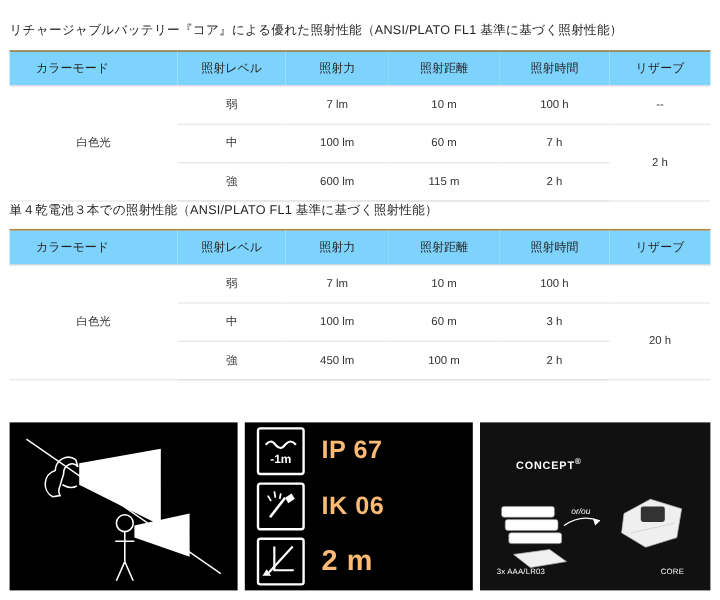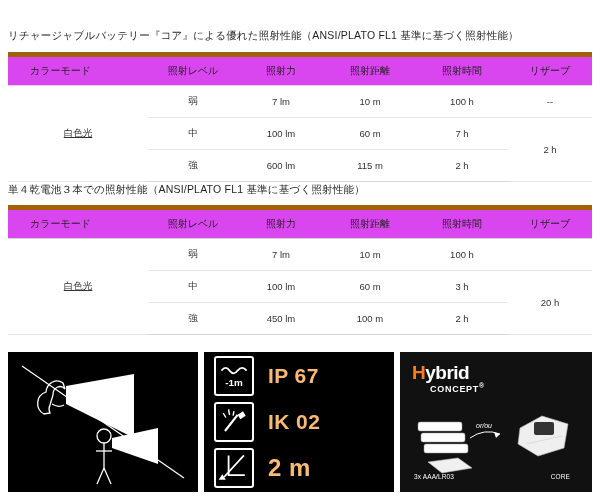--- a/index.html
+++ b/index.html
@@ -14,54 +14,53 @@
     width: 600px; height: 500px;
     position: relative;
     overflow: hidden;
   }
   .heading {
     font-size: 10.5px;
     line-height: 1.4;
     padding: 0 8px;
     letter-spacing: 0.02em;
   }
-  .h1 { margin-top: 28px; }
+  .h1 { margin-top: 18px; }
   .h2 { }
 
   table.spec {
     width: 584px;
     margin: 9px 8px 0 8px;
     border-collapse: collapse;
     font-size: 9.5px;
   }
   table.spec th {
     font-weight: normal;
     font-size: 10px;
     color: #231f20;
     padding: 7px 6px;
-    border-top: 5px solid #a16207;
+    border-top: 1px solid #a16207;
     border-bottom: 1px solid #d7d7d7;
-    background: #d946ef;
+    background: #7dd3fc;
     text-align: center;
     white-space: nowrap;
   }
   table.spec th.colmode { text-align: left; padding-left: 22px; }
   table.spec td {
     padding: 9px 6px;
     text-align: center;
     border-bottom: 1px solid #e6e6e6;
     color: #333;
     font-size: 9.5px;
     vertical-align: middle;
   }
   table.spec tr.last td { border-bottom: 1px solid #d7d7d7; }
   td.mode {
     text-align: center;
     border-bottom: 1px solid transparent;
-    text-decoration: underline;
   }
   td.reserve {
     border-bottom: 1px solid transparent;
   }
 
   
   col.c1 { width: 140px; }
   col.c2 { width: 90px; }
   col.c3 { width: 86px; }
   col.c4 { width: 92px; }
@@ -283,37 +282,36 @@
           <div class="rating-label">IP 67</div>
         </div>
         <div class="rating-row">
           <div class="rating-badge">
             <svg viewBox="0 0 40 40" width="36" height="36" style="position:absolute;top:0;left:0;">
               <path d="M10 30 L24 12" stroke="#fff" stroke-width="2.4" fill="none"></path>
               <path d="M24 12 l6 -4 l3 5 l-6 4 z" fill="#fff"></path>
               <path d="M8 10 l3 5 M14 6 l1 6 M20 8 l-1 5" stroke="#fff" stroke-width="1.6"></path>
             </svg>
           </div>
-          <div class="rating-label">IK 02</div>
+          <div class="rating-label">IK 06</div>
         </div>
         <div class="rating-row">
           <div class="rating-badge">
             <svg viewBox="0 0 40 40" width="36" height="36" style="position:absolute;top:0;left:0;">
               <path d="M14 6 L14 28 L32 28" stroke="#fff" stroke-width="2" fill="none"></path>
               <path d="M9 30 L31 6" stroke="#fff" stroke-width="2" fill="none"></path>
               <path d="M7 27 l4 6 l-8 0 z" fill="#fff"></path>
             </svg>
           </div>
           <div class="rating-label big">2 m</div>
         </div>
       </div>
     </div>
 
     <div class="panel p3">
-      <div class="hybrid-title"><span class="bolt">H</span><span>ybrid</span></div>
       <div class="hybrid-sub"><span>CONCEPT</span><span class="reg">®</span></div>
 
       <svg viewBox="0 0 192 140" style="position:absolute;inset:0;width:100%;height:100%;">
         <g transform="translate(18,70)">
           <rect x="0" y="0" width="44" height="9" rx="2" fill="#ffffff" stroke="#999" stroke-width="0.5"></rect>
           <rect x="3" y="11" width="44" height="9" rx="2" fill="#ffffff" stroke="#999" stroke-width="0.5"></rect>
           <rect x="6" y="22" width="44" height="9" rx="2" fill="#ffffff" stroke="#999" stroke-width="0.5"></rect>
           <path d="M10 40 l30 -4 l14 10 l-30 5 z" fill="#f0f0f0" stroke="#bbb" stroke-width="0.6"></path>
         </g>
         <g transform="translate(120,62)">

